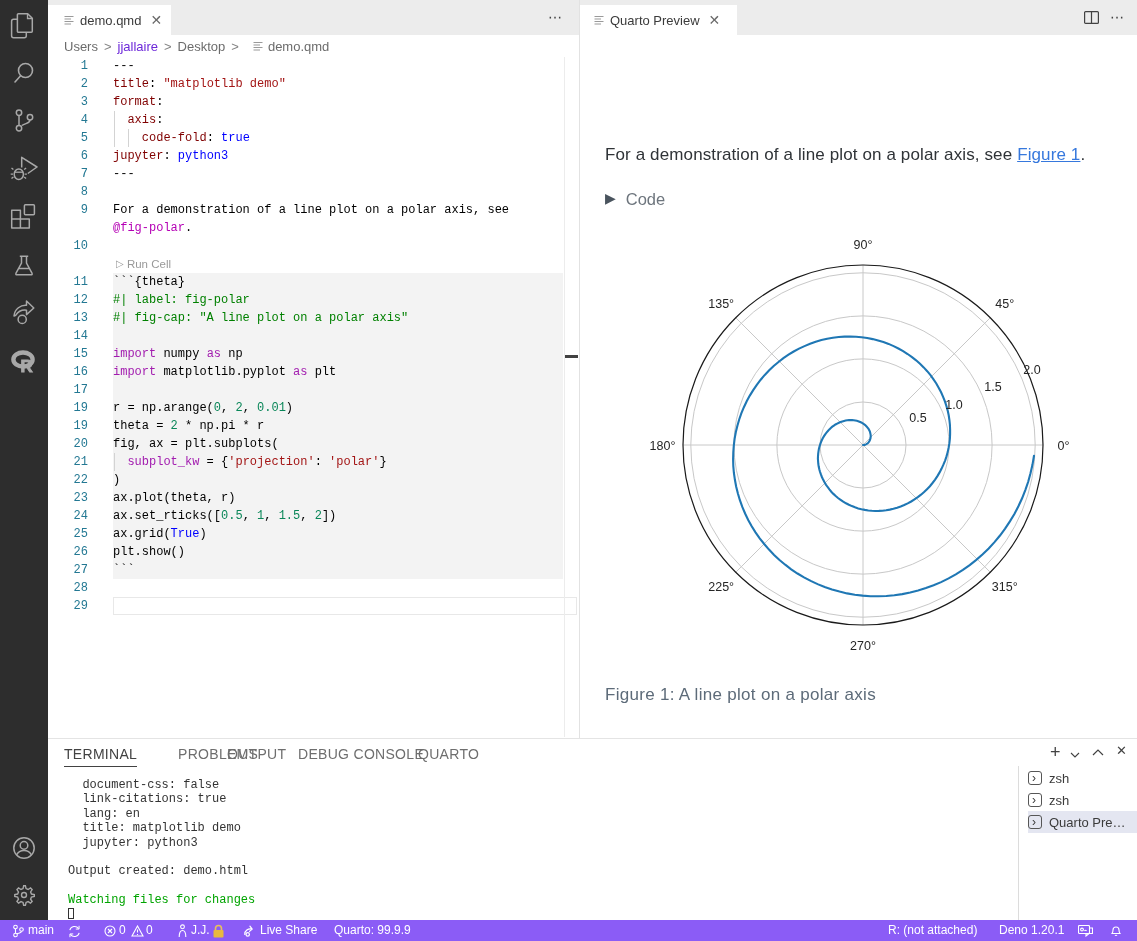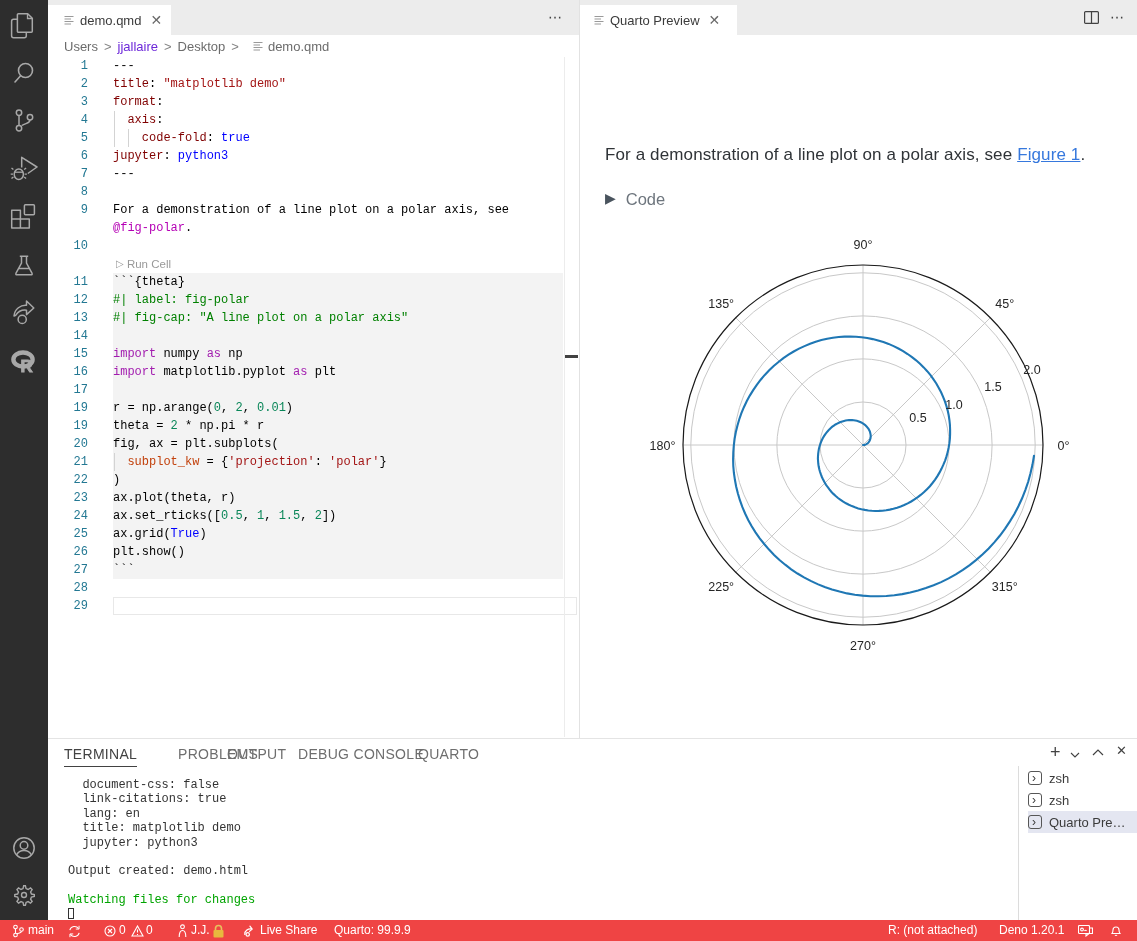--- a/index.html
+++ b/index.html
@@ -12,33 +12,33 @@
 .tab { position:absolute; top:5px; height:30px; background:#fff; display:flex; align-items:center; font-size:13px; color:#3b3b3b; z-index:2; }
 .tabx { color:#696969; font-size:14px; margin-left:9px; font-family:"Liberation Sans",sans-serif; }
 .dots { position:absolute; color:#424242; font-size:14px; letter-spacing:1px; }
 #crumbs { left:48px; top:35px; width:531px; height:22px; background:#fff; font-size:13px; color:#6c6c6c; display:flex; align-items:center; padding-left:16px; }
 #crumbs .sep { margin:0 6px; color:#848484; font-size:13px; }
 #editor { left:48px; top:57px; width:531px; height:680px; background:#fff; font-family:"Liberation Mono",monospace; font-size:12px; z-index:1; }
 .row { position:absolute; left:65px; height:18px; line-height:18px; white-space:pre; color:#000; }
 .ln { position:absolute; left:0; width:40px; text-align:right; color:#237893; height:18px; line-height:18px; }
 .k { color:#800000; } .s { color:#a31515; } .b { color:#0000ff; }
 .n { color:#098658; } .c { color:#008000; } .kw { color:#a21caf; }
-.v { color:#c2410c; } .mg { color:#b501b5; }
+.v { color:#a21caf; } .mg { color:#b501b5; }
 .ig { position:absolute; width:1px; background:#d3d3d3; height:18px; }
 #pv { left:580px; top:35px; width:557px; height:702px; background:#fff; }
 #pvnav { position:absolute; left:0; top:0; width:557px; height:34px; background:#fff; }
 #panel { left:48px; top:738px; width:1089px; height:182px; background:#fff; border-top:1px solid #e4e4e4; }
 .ptab { font-size:14px; letter-spacing:0.3px; color:#6e6e6e; position:absolute; top:7px; }
 .ptab.act { color:#424242; border-bottom:1px solid #424242; padding-bottom:4px; }
 #term { position:absolute; left:20px; top:39px; font-family:"Liberation Mono",monospace; font-size:12px; color:#333; line-height:14.4px; white-space:pre; }
 #term .g { color:#00a400; }
 .titem { position:absolute; left:1022px; width:115px; height:22px; display:flex; align-items:center; font-size:13px; color:#3b3b3b; }
 .tico { width:14px; height:14px; border:1.2px solid #565656; border-radius:3px; margin-right:7px; position:relative; flex:none; }
 .tico:after { content:"\203A"; position:absolute; left:3px; top:-1px; font-size:12px; color:#3b3b3b; line-height:14px; }
-#status { left:0; top:920px; width:1137px; height:21px; background:#ef4444; color:#fff; font-size:12px; z-index:6; }
+#status { left:0; top:920px; width:1137px; height:21px; background:#8b5cf6; color:#fff; font-size:12px; z-index:6; }
 #status .it { position:absolute; top:0; height:21px; line-height:21px; white-space:nowrap; }
 svg { display:block; }
 </style>
 </head>
 <body>
 <div id="app">
 <div class="abs" id="actbar">
 <div class="aicon" style="top:12px; left:10px;">
         <svg width="26" height="28" viewBox="0 0 26 28">
           <rect x="1.6" y="7.3" width="14.7" height="18.4" rx="2" fill="none" stroke="#a8a8a8" stroke-width="1.5"></rect>
@@ -230,20 +230,21 @@
 <text x="142.2" y="82.7" font-family="Liberation Sans,sans-serif" font-size="12.5" fill="#262626" text-anchor="middle">135°</text>
 <text x="83.5" y="224.5" font-family="Liberation Sans,sans-serif" font-size="12.5" fill="#262626" text-anchor="middle">180°</text>
 <text x="142.2" y="366.3" font-family="Liberation Sans,sans-serif" font-size="12.5" fill="#262626" text-anchor="middle">225°</text>
 <text x="284.0" y="425.0" font-family="Liberation Sans,sans-serif" font-size="12.5" fill="#262626" text-anchor="middle">270°</text>
 <text x="425.8" y="366.3" font-family="Liberation Sans,sans-serif" font-size="12.5" fill="#262626" text-anchor="middle">315°</text>
 <text x="339" y="197.0" font-family="Liberation Sans,sans-serif" font-size="12.5" fill="#262626" text-anchor="middle">0.5</text>
 <text x="375" y="184.0" font-family="Liberation Sans,sans-serif" font-size="12.5" fill="#262626" text-anchor="middle">1.0</text>
 <text x="414" y="165.5" font-family="Liberation Sans,sans-serif" font-size="12.5" fill="#262626" text-anchor="middle">1.5</text>
 <text x="453" y="149.0" font-family="Liberation Sans,sans-serif" font-size="12.5" fill="#262626" text-anchor="middle">2.0</text>
 </svg>
+<div class="abs" style="left:25px; top:650px; font-size:17px; letter-spacing:0.3px; color:#5d6b79;">Figure 1: A line plot on a polar axis</div>
 </div>
 <div class="abs" id="panel">
 <div class="ptab act" style="left:16px;">TERMINAL</div>
 <div class="ptab" style="left:98px;margin-left:32px;">PROBLEMS</div>
 <div class="ptab" style="left:179px;">OUTPUT</div>
 <div class="ptab" style="left:250px;">DEBUG CONSOLE</div>
 <div class="ptab" style="left:370px;">QUARTO</div>
 <div class="abs" style="left:1002px; top:3px; font-size:18px; color:#424242;">+</div>
 <svg class="abs" style="left:1022px; top:12px;" width="10" height="8" viewBox="0 0 10 8" fill="none" stroke="#424242" stroke-width="1.1">
         <path d="M1 2 L5 6 L9 2"></path>

